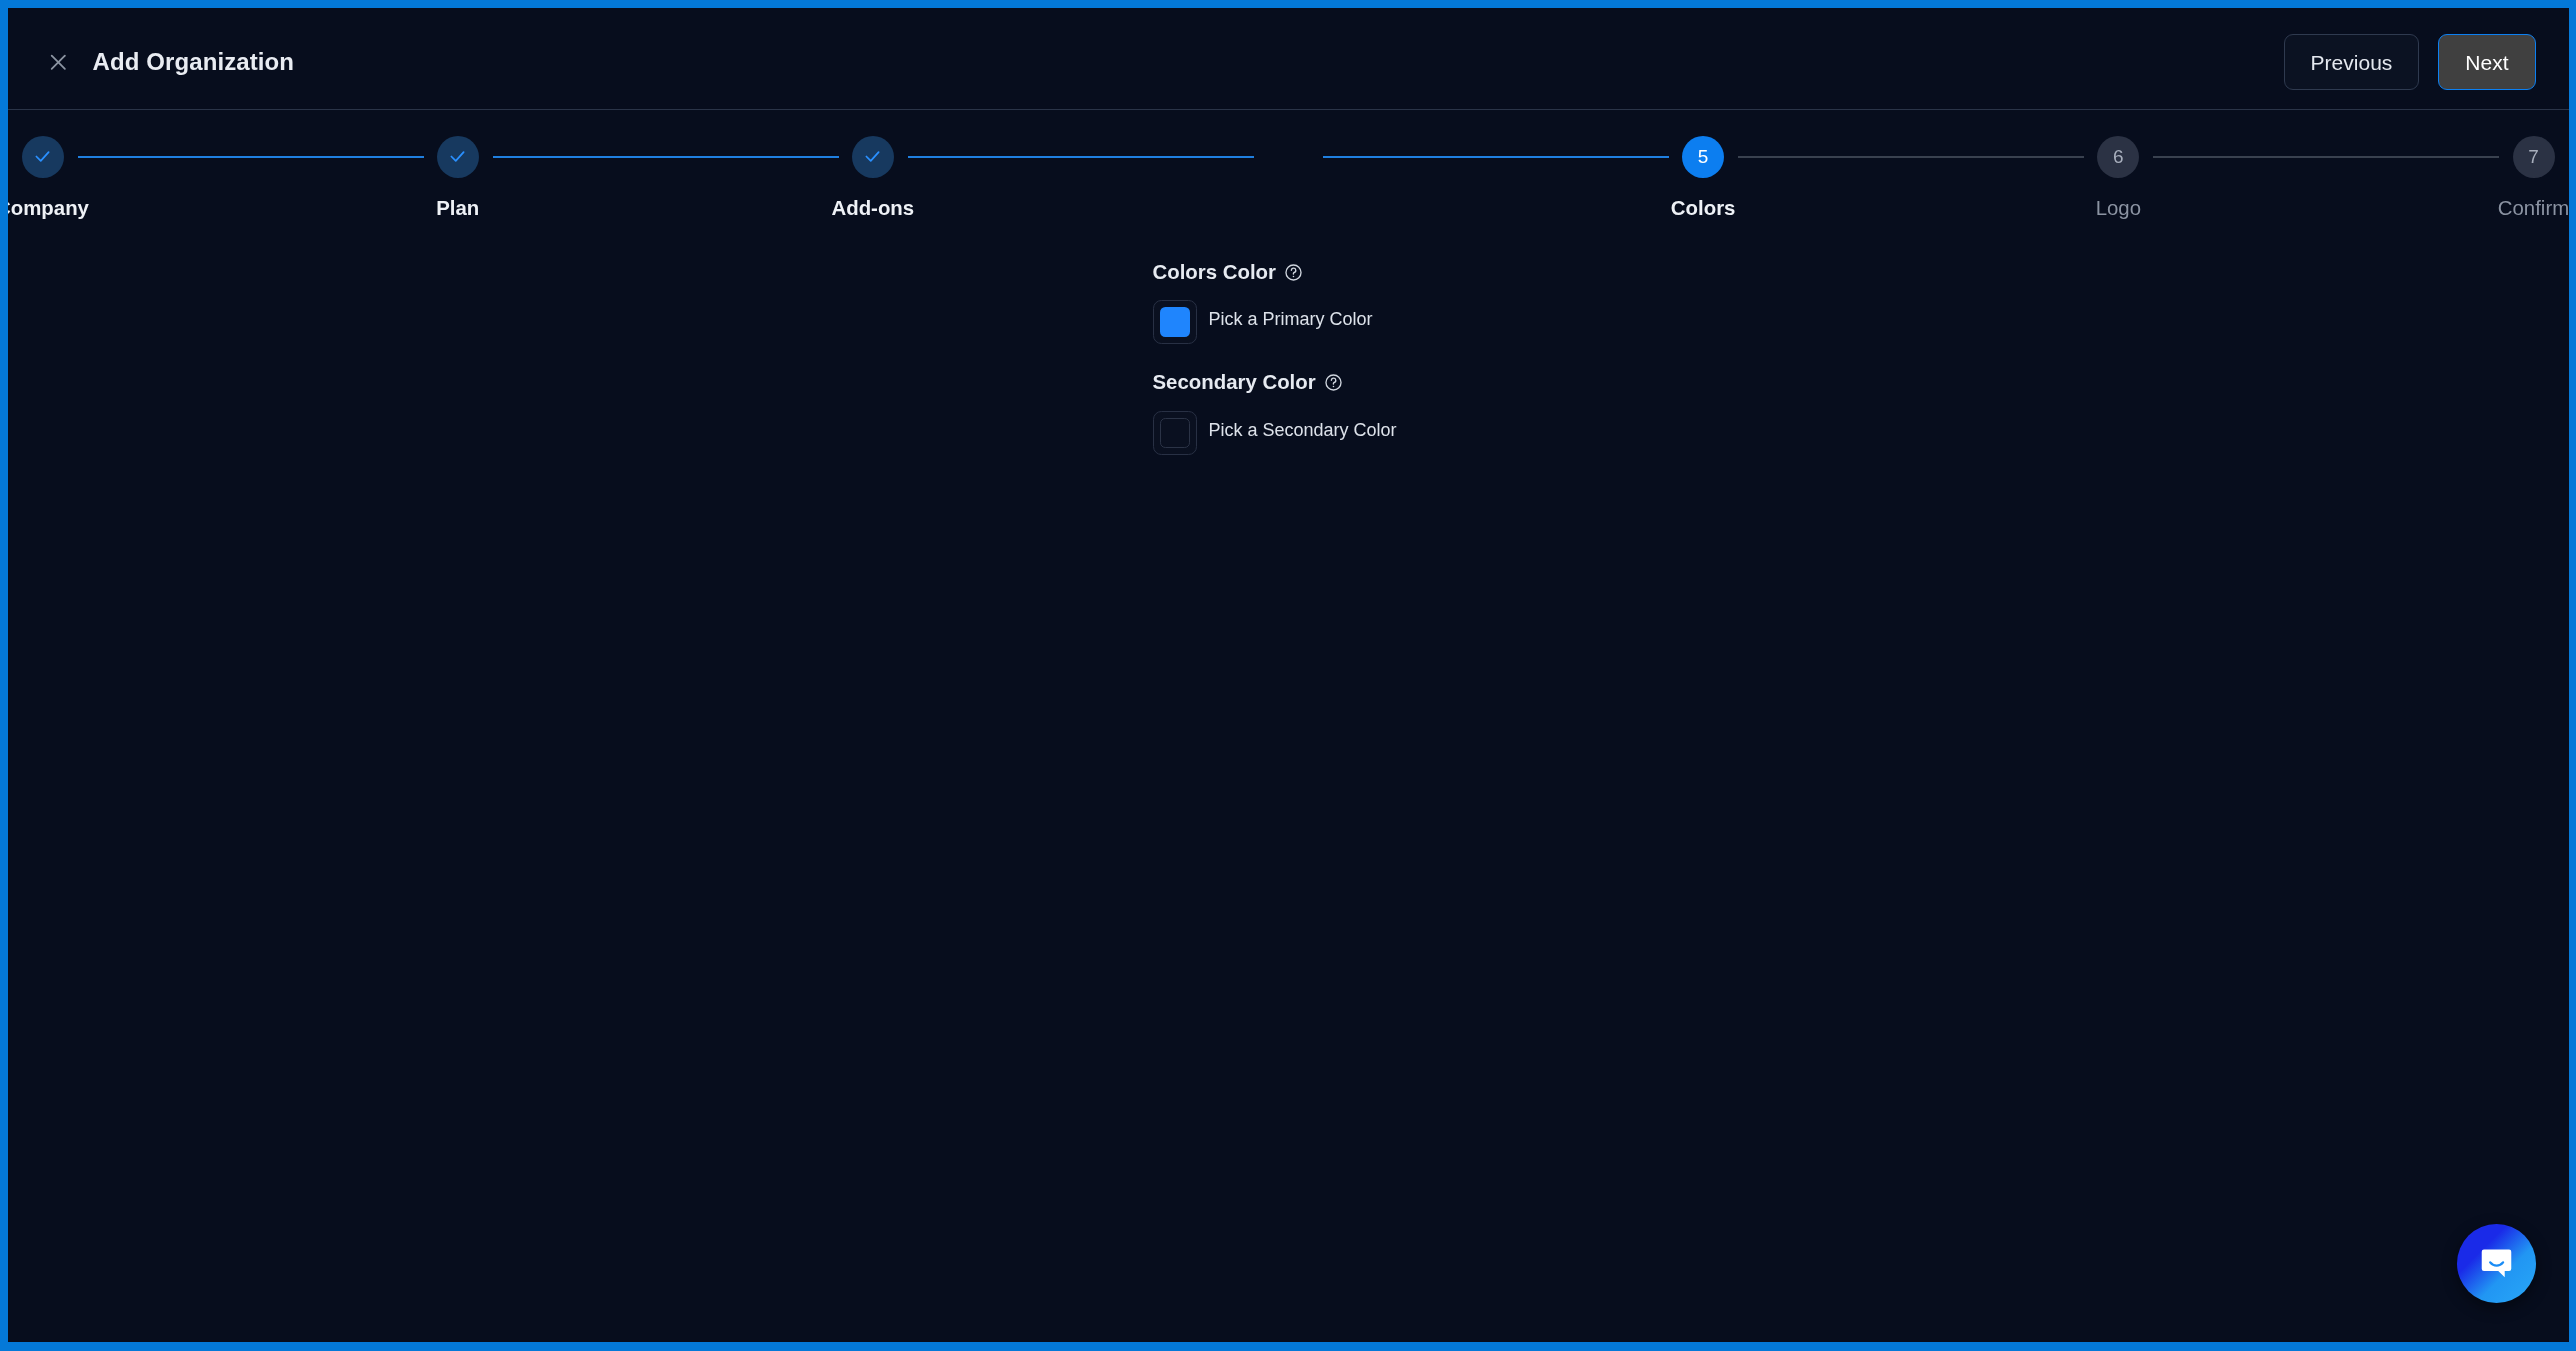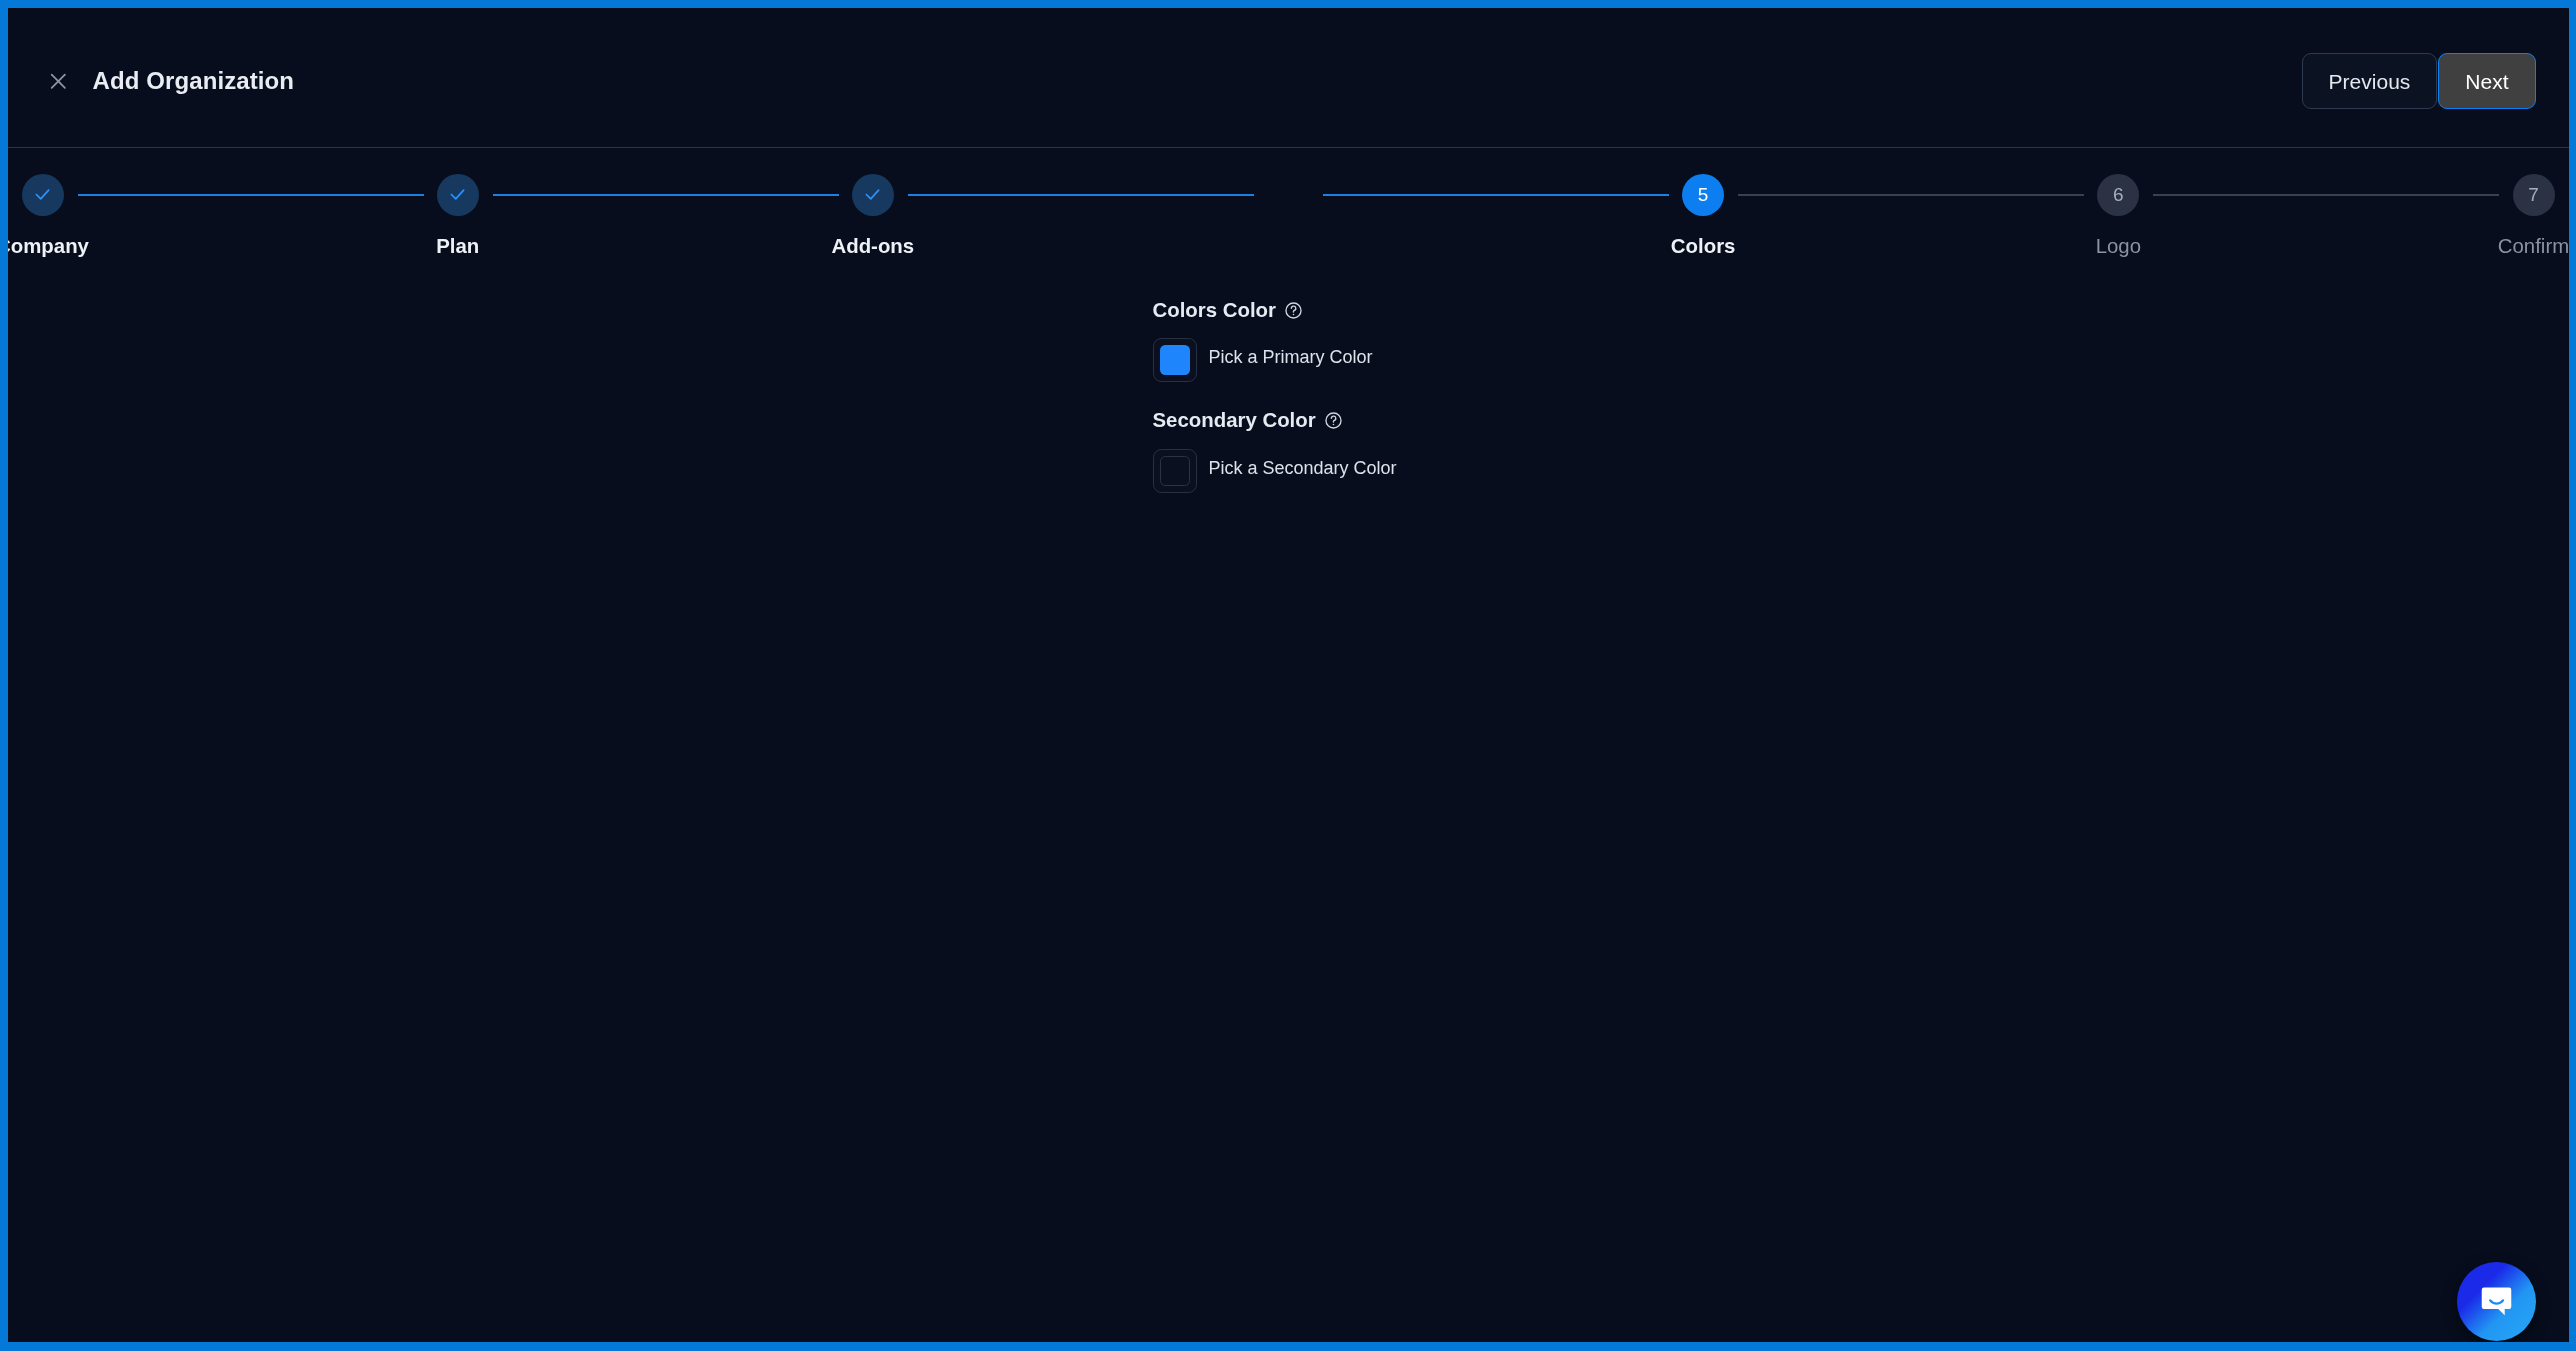--- a/index.html
+++ b/index.html
@@ -28,21 +28,21 @@
     position: relative;
     width: 100%;
     height: 100%;
     background: #070d1d;
     overflow: hidden;
   }
 
   
   .header {
     position: relative;
-    height: 140px;
+    height: 102px;
     display: flex;
     align-items: center;
     justify-content: space-between;
     padding: 8px 33px 0 35px;
     border-bottom: 1.5px solid #2a3448;
     background: #070d1d;
   }
 
   .header-left {
     display: flex;
@@ -65,21 +65,21 @@
     font-size: 24px;
     font-weight: 700;
     color: #e9ecf2;
     letter-spacing: 0.1px;
     white-space: nowrap;
   }
 
   .header-right {
     display: flex;
     align-items: center;
-    gap: 1px;
+    gap: 19px;
   }
 
   .btn {
     font-family: "Liberation Sans", sans-serif;
     font-size: 21px;
     line-height: 1;
     border-radius: 9px;
     padding: 16.6px 26px;
     cursor: pointer;
     white-space: nowrap;

